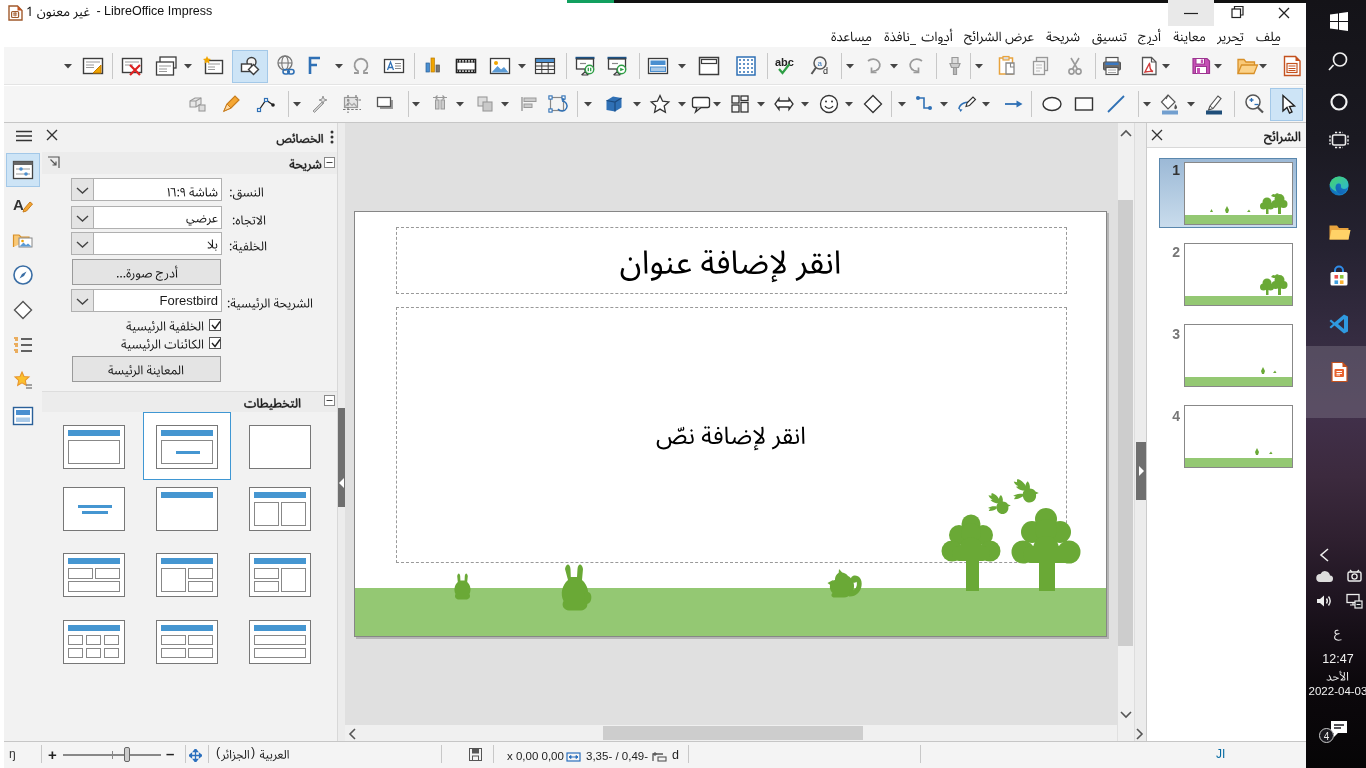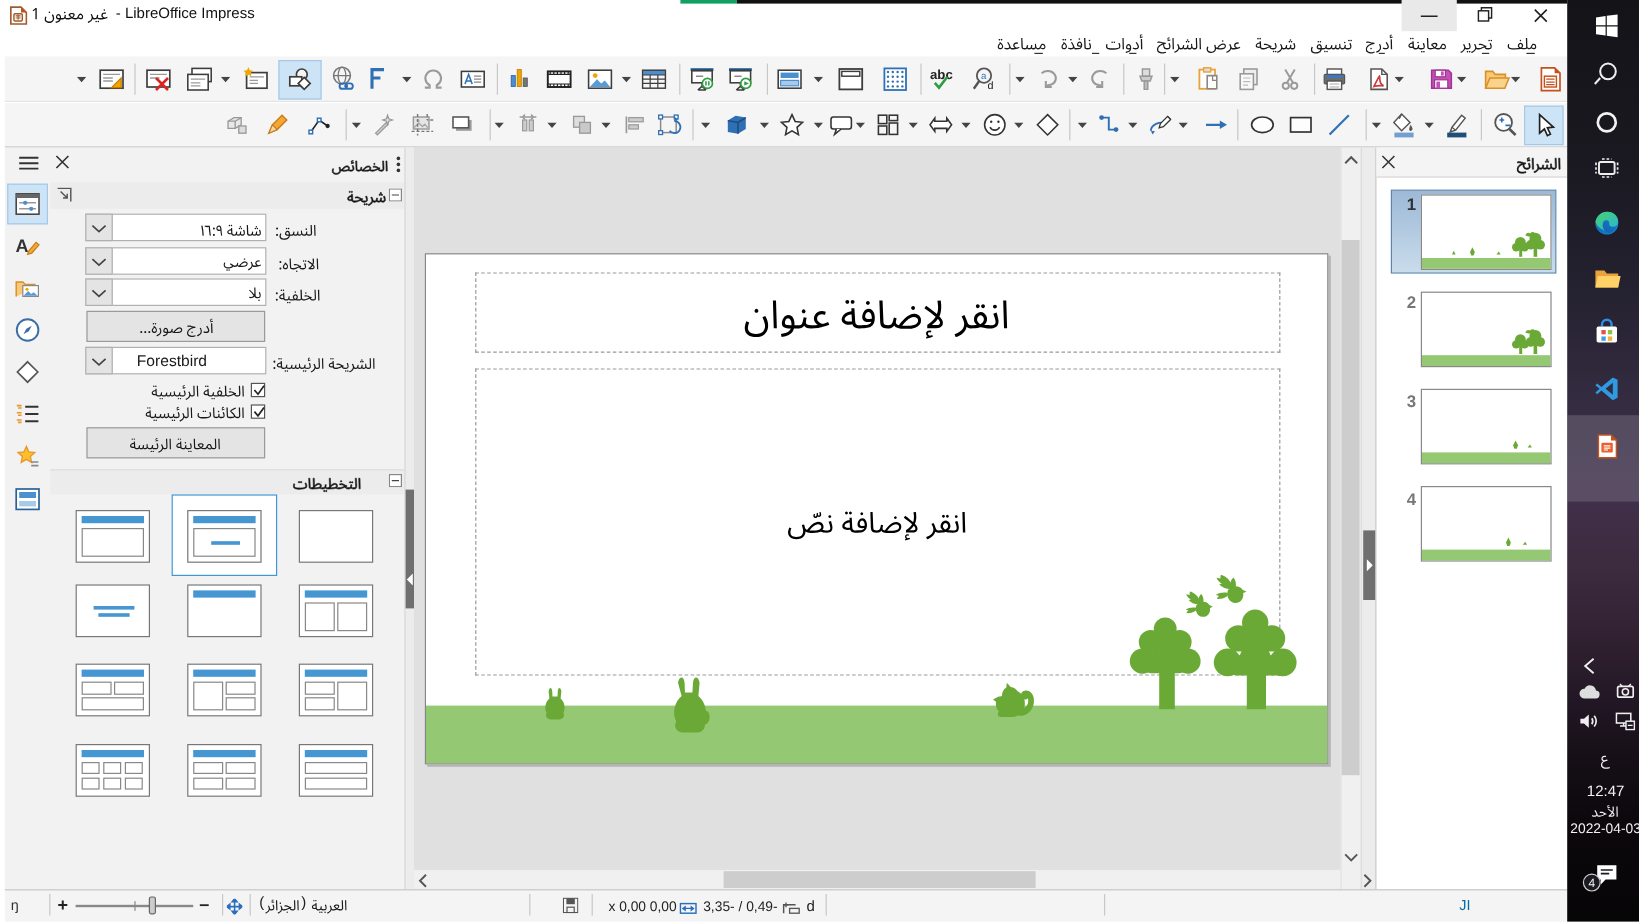--- a/index.html
+++ b/index.html
@@ -567,21 +567,21 @@
       </svg></div>
 <div class="abs" style="left:68px;top:259px;width:149px;height:26px;background:#e4e4e4;border:1px solid #9a9a9a"></div>
 <div style="position:absolute;left:112px;top:264px;line-height:0;"><svg width="62" height="17" viewBox="0 -13.4 61.9 17.0">
         <path d="M0.9 -0.7Q0.9 -1.1 1.1 -1.3Q1.4 -1.5 1.7 -1.5Q2.0 -1.5 2.2 -1.3Q2.5 -1.1 2.5 -0.7Q2.5 -0.2 2.2 -0.0Q2.0 0.2 1.7 0.2Q1.4 0.2 1.1 -0.0Q0.9 -0.2 0.9 -0.7Z M4.2 -0.7Q4.2 -1.1 4.5 -1.3Q4.7 -1.5 5.0 -1.5Q5.3 -1.5 5.6 -1.3Q5.8 -1.1 5.8 -0.7Q5.8 -0.2 5.6 -0.0Q5.3 0.2 5.0 0.2Q4.7 0.2 4.5 -0.0Q4.2 -0.2 4.2 -0.7Z M7.6 -0.7Q7.6 -1.1 7.8 -1.3Q8.1 -1.5 8.4 -1.5Q8.7 -1.5 8.9 -1.3Q9.2 -1.1 9.2 -0.7Q9.2 -0.2 8.9 -0.0Q8.7 0.2 8.4 0.2Q8.1 0.2 7.8 -0.0Q7.6 -0.2 7.6 -0.7Z M12.6 0.0Q12.0 0.0 11.5 -0.2Q11.0 -0.4 10.7 -0.9Q10.4 -1.3 10.4 -2.0Q10.4 -2.5 10.8 -3.3Q11.2 -4.1 12.3 -5.0L12.5 -4.4L11.7 -5.1L12.3 -5.9Q13.0 -5.4 13.5 -4.8Q14.1 -4.2 14.4 -3.5Q14.7 -2.9 14.7 -2.1Q14.7 -1.9 14.6 -1.5Q14.5 -1.1 14.3 -0.8Q14.1 -0.4 13.6 -0.2Q13.2 0.0 12.6 0.0ZM12.6 -1.0Q13.0 -1.0 13.3 -1.2Q13.6 -1.3 13.7 -1.6Q13.9 -1.8 13.9 -2.2Q13.9 -2.5 13.7 -2.8Q13.6 -3.2 13.3 -3.6Q13.0 -4.0 12.4 -4.5L12.9 -4.5Q12.4 -4.1 12.1 -3.7Q11.8 -3.2 11.6 -2.8Q11.4 -2.4 11.4 -2.1Q11.4 -1.6 11.7 -1.3Q12.1 -1.0 12.6 -1.0ZM13.5 -7.0Q13.3 -7.0 13.1 -7.2Q12.9 -7.4 12.9 -7.6Q12.9 -7.9 13.1 -8.1Q13.3 -8.2 13.5 -8.2Q13.8 -8.2 14.0 -8.1Q14.1 -7.9 14.1 -7.6Q14.1 -7.4 14.0 -7.2Q13.8 -7.0 13.5 -7.0ZM11.8 -7.0Q11.6 -7.0 11.4 -7.2Q11.2 -7.4 11.2 -7.6Q11.2 -7.9 11.4 -8.1Q11.6 -8.2 11.8 -8.2Q12.1 -8.2 12.2 -8.1Q12.4 -7.9 12.4 -7.6Q12.4 -7.4 12.2 -7.2Q12.1 -7.0 11.8 -7.0Z M14.7 2.9 14.3 1.9Q15.6 1.5 16.2 1.0Q16.9 0.4 17.2 -0.2Q17.4 -0.8 17.4 -1.3Q17.4 -1.7 17.4 -2.0Q17.3 -2.3 17.1 -2.8Q16.9 -3.2 16.6 -3.8L17.5 -4.2Q18.0 -3.4 18.2 -2.7Q18.4 -2.0 18.4 -1.4Q18.4 -0.6 18.1 0.0Q17.9 0.6 17.4 1.1Q17.0 1.6 16.5 2.0Q16.0 2.3 15.5 2.6Q15.1 2.8 14.7 2.9Z M19.9 2.9 19.7 1.9Q20.5 1.8 21.1 1.6Q21.7 1.4 22.2 1.1Q22.6 0.7 22.9 0.2Q23.1 -0.4 23.1 -1.2Q23.1 -2.1 22.8 -2.6Q22.5 -3.2 22.0 -3.2Q21.7 -3.2 21.5 -3.0Q21.3 -2.8 21.1 -2.5Q21.0 -2.1 21.0 -1.7Q21.0 -1.5 21.1 -1.3Q21.2 -1.2 21.4 -1.1Q21.6 -1.0 21.9 -1.0Q22.2 -1.0 22.6 -1.0H25.2Q25.5 -1.0 25.6 -0.8Q25.7 -0.7 25.7 -0.5Q25.7 -0.3 25.6 -0.1Q25.4 0.1 25.1 0.1H22.1Q21.6 0.1 21.1 -0.1Q20.6 -0.3 20.3 -0.6Q20.0 -1.0 20.0 -1.5Q20.0 -2.0 20.2 -2.5Q20.3 -3.0 20.6 -3.4Q20.9 -3.8 21.3 -4.0Q21.7 -4.2 22.1 -4.2Q22.7 -4.2 23.1 -3.9Q23.6 -3.5 23.8 -2.9Q24.1 -2.2 24.1 -1.1Q24.1 0.0 23.6 0.9Q23.2 1.7 22.2 2.2Q21.3 2.7 19.9 2.9Z M31.2 0.2Q30.1 0.2 29.3 0.1Q28.6 0.1 28.1 -0.1Q27.6 -0.3 27.4 -0.5Q27.2 -0.8 27.1 -1.1L27.4 -1.2Q27.1 -0.6 26.7 -0.3Q26.3 -0.1 25.9 -0.0Q25.5 0.1 25.1 0.1L25.2 -1.0Q25.7 -1.0 25.9 -1.1Q26.2 -1.2 26.4 -1.5Q26.6 -1.8 26.7 -2.3Q26.9 -2.7 27.0 -3.4L27.9 -3.2Q27.9 -2.9 27.8 -2.7Q27.7 -2.4 27.7 -2.2Q27.7 -2.0 27.7 -1.9Q27.7 -1.6 27.8 -1.4Q28.0 -1.2 28.3 -1.0Q28.7 -0.9 29.5 -0.9Q30.2 -0.8 31.4 -0.8Q32.2 -0.8 32.9 -0.9Q33.5 -1.0 33.9 -1.2Q34.4 -1.4 34.6 -1.7Q34.9 -2.0 34.9 -2.4Q34.9 -2.7 34.7 -2.9Q34.6 -3.2 34.3 -3.4Q34.0 -3.6 33.5 -3.6Q32.9 -3.6 32.3 -3.3Q31.8 -3.0 31.2 -2.5Q30.7 -2.0 30.3 -1.5Q29.9 -1.1 29.6 -0.7L28.5 -0.7Q28.9 -1.4 29.5 -2.1Q30.0 -2.7 30.7 -3.3Q31.4 -3.9 32.1 -4.3Q32.9 -4.6 33.6 -4.6Q34.3 -4.6 34.8 -4.3Q35.3 -4.0 35.6 -3.6Q35.8 -3.1 35.8 -2.5Q35.8 -1.8 35.4 -1.1Q35.0 -0.5 33.9 -0.2Q32.9 0.2 31.2 0.2Z M44.0 0.1Q43.8 0.1 43.6 -0.1Q43.4 -0.3 43.4 -0.6Q43.4 -0.8 43.6 -1.0Q43.8 -1.2 44.0 -1.2Q44.3 -1.2 44.4 -1.0Q44.6 -0.8 44.6 -0.6Q44.6 -0.3 44.4 -0.1Q44.3 0.1 44.0 0.1ZM44.1 3.4Q43.2 3.4 42.4 3.2Q41.6 3.0 41.0 2.6Q40.4 2.2 40.1 1.6Q39.8 1.0 39.8 0.3Q39.8 -0.4 40.0 -1.0Q40.2 -1.6 40.6 -2.2Q41.0 -2.8 41.5 -3.3Q42.1 -3.7 42.9 -4.1Q43.6 -4.5 44.6 -4.7L44.4 -4.5Q44.1 -4.6 43.8 -4.7Q43.4 -4.8 43.1 -4.9Q42.7 -5.0 42.3 -5.1Q41.9 -5.2 41.4 -5.2Q41.0 -5.2 40.7 -5.1Q40.5 -5.0 40.2 -5.0L40.0 -5.9Q40.4 -6.0 40.8 -6.1Q41.2 -6.2 41.6 -6.2Q42.2 -6.2 42.6 -6.1Q43.1 -6.0 43.5 -5.8Q43.9 -5.7 44.3 -5.5Q44.8 -5.4 45.3 -5.3Q45.9 -5.2 46.7 -5.2H46.8L46.8 -4.1Q46.2 -4.1 45.5 -4.0Q44.8 -3.8 44.2 -3.6Q43.5 -3.3 42.9 -3.0Q42.3 -2.6 41.8 -2.1Q41.3 -1.7 41.1 -1.1Q40.8 -0.5 40.8 0.1Q40.8 0.7 41.1 1.1Q41.3 1.5 41.8 1.8Q42.3 2.1 42.9 2.2Q43.6 2.4 44.3 2.4Q44.9 2.4 45.5 2.2Q46.2 2.1 46.8 1.9L47.1 2.7Q46.4 3.1 45.6 3.2Q44.9 3.4 44.1 3.4Z M48.4 2.9 48.1 1.9Q49.3 1.5 50.0 1.0Q50.7 0.4 50.9 -0.2Q51.2 -0.8 51.2 -1.3Q51.2 -1.7 51.1 -2.0Q51.0 -2.3 50.9 -2.8Q50.7 -3.2 50.3 -3.8L51.2 -4.2Q51.7 -3.4 51.9 -2.7Q52.1 -2.0 52.1 -1.4Q52.1 -0.6 51.9 0.0Q51.6 0.6 51.2 1.1Q50.8 1.6 50.3 2.0Q49.8 2.3 49.3 2.6Q48.8 2.8 48.4 2.9Z M53.4 -0.6 53.9 -1.4Q54.2 -1.3 54.6 -1.1Q55.1 -1.0 55.7 -1.0Q56.3 -1.0 56.6 -1.1Q57.0 -1.2 57.2 -1.5Q57.4 -1.7 57.4 -2.0Q57.4 -2.3 57.2 -2.6Q57.1 -3.0 56.8 -3.6Q56.4 -4.3 55.7 -5.3L56.6 -5.9Q57.2 -5.0 57.6 -4.2Q58.0 -3.5 58.2 -2.9Q58.4 -2.4 58.4 -2.0Q58.4 -1.5 58.1 -1.0Q57.9 -0.5 57.3 -0.2Q56.7 0.1 55.7 0.1Q55.2 0.1 54.8 0.0Q54.4 -0.1 54.0 -0.2Q53.7 -0.4 53.4 -0.6Z M60.0 0.0 59.8 -8.1H60.8L61.1 0.0ZM59.2 -8.8 59.1 -9.5Q59.4 -9.6 59.6 -9.6Q59.8 -9.7 60.0 -9.7L60.0 -9.5Q59.7 -9.6 59.4 -9.9Q59.1 -10.2 59.1 -10.6Q59.1 -11.0 59.2 -11.2Q59.4 -11.5 59.7 -11.6Q60.0 -11.8 60.4 -11.8Q60.5 -11.8 60.6 -11.7Q60.8 -11.7 60.9 -11.7L60.8 -11.0Q60.7 -11.1 60.6 -11.1Q60.5 -11.1 60.4 -11.1Q60.1 -11.1 59.9 -11.0Q59.7 -10.9 59.7 -10.7Q59.7 -10.4 59.9 -10.2Q60.1 -10.0 60.3 -9.9Q60.5 -9.8 60.7 -9.8L60.1 -9.8Q60.5 -9.8 60.8 -9.9Q61.1 -10.0 61.3 -10.1L61.5 -9.5Q61.2 -9.4 60.8 -9.2Q60.4 -9.1 60.0 -9.0Q59.6 -8.9 59.2 -8.8Z" fill="#1a1a1a"></path>
       </svg></div>
 <div class="abs" style="left:67px;top:289px;width:151px;height:23px;background:#fff;border:1px solid #b0b0b0"></div>
 <div class="abs" style="left:67px;top:289px;width:23px;height:23px;background:#e4e4e4;border:1px solid #b0b0b0"></div>
 <svg class="abs" style="left:72px;top:298px" width="13" height="8">
       <path d="M1 1 l5.5 5 5.5-5" fill="none" stroke="#444" stroke-width="1.4"></path>
     </svg>
-<div class="abs" style="left:110px;top:293px;width:104px;text-align:left;font-size:13px;color:#1a1a1a">Forestbird</div>
+<div class="abs" style="left:110px;top:293px;width:104px;text-align:right;font-size:13px;color:#1a1a1a">Forestbird</div>
 <div style="position:absolute;left:223px;top:294px;line-height:0;"><svg width="86" height="17" viewBox="0 -13.4 86.4 17.0">
         <path d="M0.9 -0.7Q0.9 -1.1 1.1 -1.3Q1.4 -1.5 1.7 -1.5Q2.0 -1.5 2.2 -1.3Q2.5 -1.1 2.5 -0.7Q2.5 -0.2 2.2 -0.0Q2.0 0.2 1.7 0.2Q1.4 0.2 1.1 -0.0Q0.9 -0.2 0.9 -0.7ZM0.9 -6.0Q0.9 -6.5 1.1 -6.7Q1.4 -6.9 1.7 -6.9Q2.0 -6.9 2.2 -6.7Q2.5 -6.5 2.5 -6.0Q2.5 -5.6 2.2 -5.4Q2.0 -5.2 1.7 -5.2Q1.4 -5.2 1.1 -5.4Q0.9 -5.6 0.9 -6.0Z M9.4 0.1Q8.8 0.1 8.2 -0.1Q7.7 -0.3 7.4 -0.8Q7.1 -1.3 7.1 -2.1L6.9 -6.5H7.9L8.1 -2.3Q8.1 -1.7 8.3 -1.4Q8.5 -1.2 8.8 -1.1Q9.1 -1.0 9.6 -1.0Q9.8 -1.0 9.9 -0.8Q10.1 -0.7 10.1 -0.5Q10.1 -0.3 9.9 -0.1Q9.7 0.1 9.4 0.1ZM7.5 -1.3Q6.8 -1.1 6.2 -1.1Q5.5 -1.1 4.9 -1.3Q4.4 -1.5 4.0 -1.9Q3.7 -2.2 3.7 -2.8Q3.7 -3.3 4.0 -3.8Q4.3 -4.2 4.7 -4.6Q5.2 -5.0 5.8 -5.2Q6.4 -5.5 7.1 -5.5L7.3 -4.5Q6.7 -4.5 6.2 -4.3Q5.7 -4.2 5.4 -4.0Q5.1 -3.7 4.9 -3.5Q4.7 -3.2 4.7 -3.0Q4.7 -2.7 4.9 -2.5Q5.1 -2.3 5.4 -2.2Q5.7 -2.1 6.1 -2.1Q6.5 -2.1 6.8 -2.1Q7.2 -2.2 7.4 -2.3ZM7.3 -7.9Q7.0 -7.9 6.8 -8.1Q6.7 -8.2 6.7 -8.5Q6.7 -8.8 6.8 -8.9Q7.0 -9.1 7.3 -9.1Q7.5 -9.1 7.7 -8.9Q7.9 -8.8 7.9 -8.5Q7.9 -8.2 7.7 -8.1Q7.5 -7.9 7.3 -7.9ZM5.6 -7.9Q5.3 -7.9 5.1 -8.1Q4.9 -8.2 4.9 -8.5Q4.9 -8.8 5.1 -8.9Q5.3 -9.1 5.6 -9.1Q5.8 -9.1 6.0 -8.9Q6.2 -8.8 6.2 -8.5Q6.2 -8.2 6.0 -8.1Q5.8 -7.9 5.6 -7.9Z M9.4 0.1 9.6 -1.0Q10.2 -1.0 10.5 -1.1Q10.9 -1.2 11.1 -1.4Q11.2 -1.7 11.4 -2.2Q11.5 -2.7 11.6 -3.5L12.6 -3.4Q12.6 -3.1 12.5 -2.9Q12.4 -2.6 12.4 -2.3Q12.3 -2.0 12.3 -1.8Q12.3 -1.7 12.4 -1.5Q12.4 -1.3 12.6 -1.2Q12.7 -1.1 13.1 -1.0Q13.5 -1.0 14.2 -1.0Q14.5 -1.0 14.6 -0.8Q14.7 -0.7 14.7 -0.5Q14.7 -0.3 14.5 -0.1Q14.4 0.1 14.1 0.1Q13.3 0.1 12.9 -0.0Q12.4 -0.1 12.2 -0.3Q12.0 -0.4 11.9 -0.7Q11.8 -0.9 11.7 -1.2L12.1 -1.2Q11.9 -0.8 11.7 -0.6Q11.4 -0.3 11.1 -0.2Q10.8 -0.0 10.4 0.0Q10.0 0.1 9.4 0.1ZM12.6 2.4Q12.3 2.4 12.1 2.2Q12.0 2.1 12.0 1.8Q12.0 1.6 12.1 1.4Q12.3 1.2 12.6 1.2Q12.8 1.2 13.0 1.4Q13.2 1.6 13.2 1.8Q13.2 2.1 13.0 2.2Q12.8 2.4 12.6 2.4ZM10.9 2.4Q10.6 2.4 10.4 2.2Q10.2 2.1 10.2 1.8Q10.2 1.6 10.4 1.4Q10.6 1.2 10.9 1.2Q11.1 1.2 11.3 1.4Q11.5 1.6 11.5 1.8Q11.5 2.1 11.3 2.2Q11.1 2.4 10.9 2.4Z M14.1 0.1 14.2 -1.0Q14.6 -1.0 14.9 -1.0Q15.1 -1.1 15.3 -1.3Q15.5 -1.5 15.6 -2.0Q15.8 -2.5 16.0 -3.4L16.9 -3.2Q16.8 -2.9 16.7 -2.4Q16.6 -2.0 16.6 -1.6Q16.6 -1.4 16.7 -1.3Q16.8 -1.1 17.1 -1.0Q17.3 -1.0 17.7 -1.0Q18.1 -1.0 18.3 -1.0Q18.6 -1.1 18.7 -1.3Q18.9 -1.6 19.0 -2.1Q19.1 -2.6 19.3 -3.5L20.2 -3.4Q20.2 -3.1 20.1 -2.8Q20.1 -2.5 20.0 -2.2Q20.0 -1.8 20.0 -1.6Q20.0 -1.5 20.1 -1.3Q20.1 -1.1 20.4 -1.1Q20.6 -1.0 21.1 -1.0Q21.8 -1.0 22.0 -1.2Q22.3 -1.5 22.3 -2.0Q22.3 -2.3 22.3 -2.6Q22.3 -3.0 22.3 -3.3Q22.2 -3.7 22.2 -4.2L23.1 -4.3Q23.1 -3.3 23.2 -2.7Q23.3 -2.0 23.5 -1.6Q23.7 -1.3 24.0 -1.1Q24.3 -1.0 24.8 -1.0Q25.1 -1.0 25.2 -0.8Q25.3 -0.7 25.3 -0.5Q25.3 -0.3 25.2 -0.1Q25.0 0.1 24.7 0.1Q24.3 0.1 24.0 -0.1Q23.6 -0.2 23.4 -0.4Q23.1 -0.6 23.0 -0.9Q22.8 -1.1 22.8 -1.4L23.0 -1.4Q22.9 -0.8 22.6 -0.5Q22.3 -0.2 21.9 -0.1Q21.5 0.1 21.0 0.1Q20.5 0.1 20.1 -0.1Q19.8 -0.2 19.6 -0.5Q19.4 -0.8 19.3 -1.2H19.7Q19.5 -0.7 19.2 -0.4Q19.0 -0.1 18.6 -0.0Q18.2 0.1 17.6 0.1Q17.2 0.1 16.9 -0.0Q16.5 -0.1 16.3 -0.4Q16.0 -0.7 16.0 -1.3L16.3 -1.4Q16.1 -0.8 15.8 -0.4Q15.5 -0.1 15.1 -0.0Q14.7 0.1 14.1 0.1Z M24.7 0.1 24.8 -1.0Q25.5 -1.0 25.8 -1.1Q26.2 -1.2 26.3 -1.4Q26.5 -1.7 26.6 -2.2Q26.8 -2.7 26.9 -3.5L27.9 -3.4Q27.8 -3.1 27.8 -2.9Q27.7 -2.6 27.7 -2.3Q27.6 -2.0 27.6 -1.8Q27.6 -1.7 27.7 -1.5Q27.7 -1.3 27.8 -1.2Q28.0 -1.1 28.4 -1.0Q28.8 -1.0 29.5 -1.0Q29.8 -1.0 29.9 -0.8Q30.0 -0.7 30.0 -0.5Q30.0 -0.3 29.8 -0.1Q29.7 0.1 29.4 0.1Q28.6 0.1 28.2 -0.0Q27.7 -0.1 27.5 -0.3Q27.3 -0.4 27.2 -0.7Q27.1 -0.9 27.0 -1.2L27.4 -1.2Q27.2 -0.8 27.0 -0.6Q26.7 -0.3 26.4 -0.2Q26.1 -0.0 25.7 0.0Q25.3 0.1 24.7 0.1ZM27.9 2.4Q27.6 2.4 27.4 2.2Q27.2 2.1 27.2 1.8Q27.2 1.6 27.4 1.4Q27.6 1.2 27.9 1.2Q28.1 1.2 28.3 1.4Q28.5 1.6 28.5 1.8Q28.5 2.1 28.3 2.2Q28.1 2.4 27.9 2.4ZM26.2 2.4Q25.9 2.4 25.7 2.2Q25.5 2.1 25.5 1.8Q25.5 1.6 25.7 1.4Q25.9 1.2 26.2 1.2Q26.4 1.2 26.6 1.4Q26.8 1.6 26.8 1.8Q26.8 2.1 26.6 2.2Q26.4 2.4 26.2 2.4Z M29.4 0.1 29.5 -1.0Q30.1 -1.0 30.5 -1.0Q30.8 -1.1 31.0 -1.3Q31.2 -1.6 31.2 -2.0Q31.2 -2.4 31.1 -2.8Q31.0 -3.2 30.8 -3.7Q30.6 -4.2 30.4 -4.7L31.5 -5.0Q31.6 -4.6 31.8 -4.1Q31.9 -3.6 32.0 -3.1Q32.1 -2.6 32.1 -2.2Q32.1 -1.7 32.0 -1.4Q31.9 -1.0 31.7 -0.7Q31.5 -0.4 31.1 -0.3Q30.8 -0.1 30.4 -0.0Q29.9 0.1 29.4 0.1ZM29.8 -6.4 29.7 -7.1Q30.0 -7.2 30.2 -7.2Q30.4 -7.3 30.7 -7.3L30.6 -7.1Q30.3 -7.2 30.0 -7.5Q29.7 -7.8 29.7 -8.2Q29.7 -8.6 29.9 -8.9Q30.1 -9.1 30.3 -9.2Q30.6 -9.4 31.0 -9.4Q31.1 -9.4 31.3 -9.3Q31.4 -9.3 31.6 -9.3L31.5 -8.7Q31.3 -8.7 31.2 -8.7Q31.1 -8.7 31.0 -8.7Q30.7 -8.7 30.5 -8.6Q30.4 -8.5 30.4 -8.3Q30.4 -8.0 30.5 -7.8Q30.7 -7.6 30.9 -7.5Q31.1 -7.4 31.3 -7.4L30.8 -7.4Q31.1 -7.5 31.4 -7.6Q31.7 -7.7 31.9 -7.7L32.1 -7.1Q31.8 -7.0 31.4 -6.9Q31.0 -6.7 30.6 -6.6Q30.2 -6.5 29.8 -6.4Z M32.4 2.9 32.1 2.0Q33.0 1.7 33.6 1.3Q34.2 0.9 34.5 0.4Q34.9 0.0 35.0 -0.5Q35.2 -0.9 35.2 -1.3Q35.2 -2.0 34.9 -2.6Q34.7 -3.2 34.3 -3.8L35.2 -4.2Q35.5 -3.8 35.7 -3.4Q35.8 -3.0 36.0 -2.6Q36.1 -2.2 36.2 -1.9Q36.4 -1.4 36.7 -1.2Q37.0 -1.0 37.4 -1.0Q37.7 -1.0 37.8 -0.8Q37.9 -0.7 37.9 -0.5Q37.9 -0.3 37.8 -0.1Q37.6 0.1 37.3 0.1Q36.8 0.1 36.4 -0.1Q36.1 -0.3 35.9 -0.6Q35.7 -1.0 35.7 -1.3L36.1 -1.1Q36.1 -0.3 35.7 0.4Q35.3 1.1 34.8 1.6Q34.2 2.1 33.6 2.4Q32.9 2.8 32.4 2.9Z M37.3 0.1 37.4 -1.0Q38.1 -1.0 38.4 -1.1Q38.7 -1.2 38.8 -1.6Q38.8 -1.9 38.8 -2.6L38.5 -8.9H39.5L39.8 -2.7Q39.8 -2.0 39.8 -1.5Q39.7 -1.0 39.4 -0.6Q39.2 -0.3 38.7 -0.1Q38.2 0.1 37.3 0.1Z M41.7 0.0 41.5 -8.9H42.5L42.7 0.0Z M52.9 0.1Q52.2 0.1 51.7 -0.1Q51.1 -0.3 50.8 -0.8Q50.5 -1.3 50.5 -2.1L50.3 -6.5H51.3L51.5 -2.3Q51.6 -1.7 51.7 -1.4Q51.9 -1.2 52.2 -1.1Q52.5 -1.0 53.0 -1.0Q53.2 -1.0 53.4 -0.8Q53.5 -0.7 53.5 -0.5Q53.5 -0.3 53.3 -0.1Q53.1 0.1 52.9 0.1ZM51.0 -1.3Q50.3 -1.1 49.6 -1.1Q48.9 -1.1 48.4 -1.3Q47.8 -1.5 47.5 -1.9Q47.2 -2.2 47.2 -2.8Q47.2 -3.3 47.4 -3.8Q47.7 -4.2 48.2 -4.6Q48.6 -5.0 49.3 -5.2Q49.9 -5.5 50.6 -5.5L50.8 -4.5Q50.1 -4.5 49.6 -4.3Q49.2 -4.2 48.8 -4.0Q48.5 -3.7 48.3 -3.5Q48.1 -3.2 48.1 -3.0Q48.1 -2.7 48.4 -2.5Q48.6 -2.3 48.9 -2.2Q49.2 -2.1 49.6 -2.1Q49.9 -2.1 50.3 -2.1Q50.6 -2.2 50.9 -2.3ZM50.7 -7.9Q50.5 -7.9 50.3 -8.1Q50.1 -8.2 50.1 -8.5Q50.1 -8.8 50.3 -8.9Q50.5 -9.1 50.7 -9.1Q51.0 -9.1 51.1 -8.9Q51.3 -8.8 51.3 -8.5Q51.3 -8.2 51.1 -8.1Q51.0 -7.9 50.7 -7.9ZM49.0 -7.9Q48.7 -7.9 48.6 -8.1Q48.4 -8.2 48.4 -8.5Q48.4 -8.8 48.6 -8.9Q48.7 -9.1 49.0 -9.1Q49.3 -9.1 49.4 -8.9Q49.6 -8.8 49.6 -8.5Q49.6 -8.2 49.4 -8.1Q49.3 -7.9 49.0 -7.9Z M60.8 0.1Q60.3 0.1 59.9 -0.0Q59.4 -0.1 59.1 -0.3Q58.7 -0.5 58.5 -0.8Q58.3 -1.2 58.1 -1.8L58.9 -2.2Q59.0 -1.7 59.3 -1.4Q59.5 -1.2 59.9 -1.1Q60.3 -1.0 61.0 -1.0Q61.2 -1.0 61.3 -0.8Q61.5 -0.7 61.5 -0.5Q61.5 -0.3 61.3 -0.1Q61.1 0.1 60.8 0.1ZM52.9 0.1 53.0 -1.0Q53.6 -1.0 54.3 -1.1Q54.9 -1.2 55.5 -1.4Q56.1 -1.5 56.6 -1.8Q57.2 -2.1 57.7 -2.4Q57.4 -2.7 56.9 -2.9Q56.5 -3.1 56.0 -3.3Q55.5 -3.4 54.9 -3.4Q54.7 -3.4 54.6 -3.4Q54.4 -3.4 54.2 -3.3Q54.0 -3.3 53.8 -3.2L53.6 -4.2Q54.0 -4.3 54.3 -4.3Q54.6 -4.4 54.9 -4.4Q55.6 -4.4 56.1 -4.2Q56.6 -4.1 57.1 -3.9Q57.5 -3.6 57.9 -3.4Q58.3 -3.2 58.6 -3.0Q59.0 -2.9 59.4 -2.9H59.6L59.7 -2.0Q59.2 -2.0 58.7 -1.8Q58.3 -1.7 57.9 -1.4Q57.4 -1.2 57.0 -1.0Q56.5 -0.7 55.9 -0.5Q55.3 -0.2 54.6 -0.1Q53.8 0.1 52.9 0.1Z M60.8 0.1 61.0 -1.0Q61.7 -1.0 62.1 -1.0Q62.5 -1.1 62.7 -1.3Q62.9 -1.5 62.9 -2.0Q62.9 -2.4 62.8 -2.8Q62.7 -3.2 62.5 -3.7Q62.3 -4.2 62.2 -4.7L63.2 -5.0Q63.3 -4.6 63.5 -4.1Q63.6 -3.6 63.7 -3.1Q63.8 -2.6 63.8 -2.2Q63.8 -1.6 63.6 -1.2Q63.5 -0.7 63.1 -0.5Q62.8 -0.2 62.2 -0.1Q61.6 0.1 60.8 0.1ZM63.1 2.4Q62.9 2.4 62.7 2.2Q62.5 2.1 62.5 1.8Q62.5 1.6 62.7 1.4Q62.9 1.2 63.1 1.2Q63.4 1.2 63.6 1.4Q63.8 1.6 63.8 1.8Q63.8 2.1 63.6 2.2Q63.4 2.4 63.1 2.4ZM61.4 2.4Q61.2 2.4 61.0 2.2Q60.8 2.1 60.8 1.8Q60.8 1.6 61.0 1.4Q61.2 1.2 61.4 1.2Q61.7 1.2 61.9 1.4Q62.0 1.6 62.0 1.8Q62.0 2.1 61.9 2.2Q61.7 2.4 61.4 2.4Z M64.6 2.9 64.2 2.0Q65.2 1.7 65.8 1.3Q66.4 0.9 66.7 0.4Q67.1 0.0 67.2 -0.5Q67.4 -0.9 67.4 -1.3Q67.4 -2.0 67.1 -2.6Q66.8 -3.2 66.5 -3.8L67.4 -4.2Q67.7 -3.8 67.9 -3.4Q68.0 -3.0 68.2 -2.6Q68.3 -2.2 68.4 -1.9Q68.6 -1.4 68.9 -1.2Q69.2 -1.0 69.6 -1.0Q69.9 -1.0 70.0 -0.8Q70.1 -0.7 70.1 -0.5Q70.1 -0.3 70.0 -0.1Q69.8 0.1 69.5 0.1Q69.0 0.1 68.6 -0.1Q68.3 -0.3 68.1 -0.6Q67.9 -1.0 67.9 -1.3L68.3 -1.1Q68.3 -0.3 67.9 0.4Q67.5 1.1 67.0 1.6Q66.4 2.1 65.8 2.4Q65.1 2.8 64.6 2.9Z M69.5 0.1 69.6 -1.0Q70.0 -1.0 70.3 -1.0Q70.5 -1.1 70.7 -1.3Q70.9 -1.5 71.0 -2.0Q71.2 -2.5 71.4 -3.4L72.3 -3.2Q72.2 -2.9 72.1 -2.4Q72.0 -2.0 72.0 -1.6Q72.0 -1.4 72.1 -1.3Q72.2 -1.1 72.5 -1.0Q72.7 -1.0 73.1 -1.0Q73.5 -1.0 73.8 -1.0Q74.0 -1.1 74.1 -1.3Q74.3 -1.6 74.4 -2.1Q74.5 -2.6 74.7 -3.5L75.6 -3.4Q75.6 -3.1 75.6 -2.8Q75.5 -2.5 75.5 -2.2Q75.4 -1.8 75.4 -1.6Q75.4 -1.5 75.5 -1.3Q75.6 -1.1 75.8 -1.1Q76.1 -1.0 76.5 -1.0Q77.2 -1.0 77.5 -1.2Q77.7 -1.5 77.7 -2.0Q77.7 -2.3 77.7 -2.6Q77.7 -3.0 77.7 -3.3Q77.7 -3.7 77.6 -4.2L78.5 -4.3Q78.6 -3.3 78.7 -2.7Q78.8 -2.0 78.9 -1.6Q79.1 -1.3 79.4 -1.1Q79.8 -1.0 80.3 -1.0Q80.5 -1.0 80.6 -0.8Q80.8 -0.7 80.8 -0.5Q80.8 -0.3 80.6 -0.1Q80.4 0.1 80.1 0.1Q79.7 0.1 79.4 -0.1Q79.0 -0.2 78.8 -0.4Q78.6 -0.6 78.4 -0.9Q78.2 -1.1 78.2 -1.4L78.4 -1.4Q78.3 -0.8 78.0 -0.5Q77.7 -0.2 77.3 -0.1Q76.9 0.1 76.4 0.1Q75.9 0.1 75.5 -0.1Q75.2 -0.2 75.0 -0.5Q74.8 -0.8 74.7 -1.2H75.2Q74.9 -0.7 74.7 -0.4Q74.4 -0.1 74.0 -0.0Q73.6 0.1 73.0 0.1Q72.7 0.1 72.3 -0.0Q72.0 -0.1 71.7 -0.4Q71.4 -0.7 71.4 -1.3L71.8 -1.4Q71.5 -0.8 71.2 -0.4Q70.9 -0.1 70.5 -0.0Q70.1 0.1 69.5 0.1ZM74.9 -6.8Q74.6 -6.8 74.5 -7.0Q74.3 -7.2 74.3 -7.4Q74.3 -7.7 74.5 -7.9Q74.6 -8.1 74.9 -8.1Q75.2 -8.1 75.3 -7.9Q75.5 -7.7 75.5 -7.4Q75.5 -7.2 75.3 -7.0Q75.2 -6.8 74.9 -6.8ZM74.1 -5.4Q73.8 -5.4 73.6 -5.6Q73.4 -5.8 73.4 -6.0Q73.4 -6.3 73.6 -6.5Q73.8 -6.7 74.1 -6.7Q74.3 -6.7 74.5 -6.5Q74.7 -6.3 74.7 -6.0Q74.7 -5.8 74.5 -5.6Q74.3 -5.4 74.1 -5.4ZM75.8 -5.4Q75.5 -5.4 75.3 -5.6Q75.1 -5.8 75.1 -6.0Q75.1 -6.3 75.3 -6.5Q75.5 -6.7 75.8 -6.7Q76.0 -6.7 76.2 -6.5Q76.4 -6.3 76.4 -6.0Q76.4 -5.8 76.2 -5.6Q76.0 -5.4 75.8 -5.4Z M80.1 0.1 80.2 -1.0Q81.0 -1.0 81.2 -1.1Q81.5 -1.2 81.6 -1.6Q81.6 -1.9 81.6 -2.6L81.4 -8.9H82.4L82.6 -2.7Q82.7 -2.0 82.6 -1.5Q82.5 -1.0 82.3 -0.6Q82.0 -0.3 81.5 -0.1Q81.0 0.1 80.1 0.1Z M84.5 0.0 84.3 -8.9H85.3L85.5 0.0Z" fill="#1a1a1a"></path>
       </svg></div>
 <div class="abs" style="left:205px;top:319px;width:12px;height:12px;background:#fff;border:1px solid #555"></div>
 <svg class="abs" style="left:206px;top:319px" width="12" height="12">
       <path d="M2 6 l3 3.5 5-7" fill="none" stroke="#222" stroke-width="1.4"></path>
     </svg>
 <div style="position:absolute;left:122px;top:317px;line-height:0;"><svg width="78" height="17" viewBox="0 -13.4 78.3 17.0">
         <path d="M6.1 0.1Q5.4 0.1 4.9 -0.1Q4.4 -0.3 4.1 -0.8Q3.8 -1.3 3.7 -2.1L3.5 -6.5H4.5L4.7 -2.3Q4.8 -1.7 4.9 -1.4Q5.1 -1.2 5.4 -1.1Q5.8 -1.0 6.2 -1.0Q6.5 -1.0 6.6 -0.8Q6.7 -0.7 6.7 -0.5Q6.7 -0.3 6.5 -0.1Q6.4 0.1 6.1 0.1ZM4.2 -1.3Q3.5 -1.1 2.8 -1.1Q2.1 -1.1 1.6 -1.3Q1.0 -1.5 0.7 -1.9Q0.4 -2.2 0.4 -2.8Q0.4 -3.3 0.6 -3.8Q0.9 -4.2 1.4 -4.6Q1.9 -5.0 2.5 -5.2Q3.1 -5.5 3.8 -5.5L4.0 -4.5Q3.3 -4.5 2.9 -4.3Q2.4 -4.2 2.0 -4.0Q1.7 -3.7 1.5 -3.5Q1.4 -3.2 1.4 -3.0Q1.4 -2.7 1.6 -2.5Q1.8 -2.3 2.1 -2.2Q2.4 -2.1 2.8 -2.1Q3.1 -2.1 3.5 -2.1Q3.8 -2.2 4.1 -2.3ZM3.9 -7.9Q3.7 -7.9 3.5 -8.1Q3.3 -8.2 3.3 -8.5Q3.3 -8.8 3.5 -8.9Q3.7 -9.1 3.9 -9.1Q4.2 -9.1 4.4 -8.9Q4.5 -8.8 4.5 -8.5Q4.5 -8.2 4.4 -8.1Q4.2 -7.9 3.9 -7.9ZM2.2 -7.9Q2.0 -7.9 1.8 -8.1Q1.6 -8.2 1.6 -8.5Q1.6 -8.8 1.8 -8.9Q2.0 -9.1 2.2 -9.1Q2.5 -9.1 2.6 -8.9Q2.8 -8.8 2.8 -8.5Q2.8 -8.2 2.6 -8.1Q2.5 -7.9 2.2 -7.9Z M6.1 0.1 6.2 -1.0Q6.8 -1.0 7.2 -1.1Q7.5 -1.2 7.7 -1.4Q7.9 -1.7 8.0 -2.2Q8.1 -2.7 8.3 -3.5L9.2 -3.4Q9.2 -3.1 9.1 -2.9Q9.1 -2.6 9.0 -2.3Q9.0 -2.0 9.0 -1.8Q9.0 -1.7 9.0 -1.5Q9.0 -1.3 9.2 -1.2Q9.4 -1.1 9.8 -1.0Q10.1 -1.0 10.9 -1.0Q11.1 -1.0 11.2 -0.8Q11.4 -0.7 11.4 -0.5Q11.4 -0.3 11.2 -0.1Q11.0 0.1 10.7 0.1Q10.0 0.1 9.5 -0.0Q9.1 -0.1 8.8 -0.3Q8.6 -0.4 8.5 -0.7Q8.4 -0.9 8.4 -1.2L8.8 -1.2Q8.6 -0.8 8.3 -0.6Q8.1 -0.3 7.8 -0.2Q7.5 -0.0 7.1 0.0Q6.7 0.1 6.1 0.1ZM9.2 2.4Q9.0 2.4 8.8 2.2Q8.6 2.1 8.6 1.8Q8.6 1.6 8.8 1.4Q9.0 1.2 9.2 1.2Q9.5 1.2 9.7 1.4Q9.8 1.6 9.8 1.8Q9.8 2.1 9.7 2.2Q9.5 2.4 9.2 2.4ZM7.5 2.4Q7.2 2.4 7.1 2.2Q6.9 2.1 6.9 1.8Q6.9 1.6 7.1 1.4Q7.2 1.2 7.5 1.2Q7.8 1.2 7.9 1.4Q8.1 1.6 8.1 1.8Q8.1 2.1 7.9 2.2Q7.8 2.4 7.5 2.4Z M10.7 0.1 10.9 -1.0Q11.3 -1.0 11.5 -1.0Q11.8 -1.1 11.9 -1.3Q12.1 -1.5 12.2 -2.0Q12.4 -2.5 12.6 -3.4L13.5 -3.2Q13.5 -2.9 13.4 -2.4Q13.3 -2.0 13.3 -1.6Q13.3 -1.4 13.4 -1.3Q13.5 -1.1 13.7 -1.0Q14.0 -1.0 14.4 -1.0Q14.7 -1.0 15.0 -1.0Q15.2 -1.1 15.4 -1.3Q15.5 -1.6 15.7 -2.1Q15.8 -2.6 15.9 -3.5L16.9 -3.4Q16.8 -3.1 16.8 -2.8Q16.7 -2.5 16.7 -2.2Q16.6 -1.8 16.6 -1.6Q16.6 -1.5 16.7 -1.3Q16.8 -1.1 17.0 -1.1Q17.3 -1.0 17.8 -1.0Q18.4 -1.0 18.7 -1.2Q19.0 -1.5 19.0 -2.0Q19.0 -2.3 18.9 -2.6Q18.9 -3.0 18.9 -3.3Q18.9 -3.7 18.8 -4.2L19.7 -4.3Q19.8 -3.3 19.9 -2.7Q20.0 -2.0 20.2 -1.6Q20.4 -1.3 20.7 -1.1Q21.0 -1.0 21.5 -1.0Q21.8 -1.0 21.9 -0.8Q22.0 -0.7 22.0 -0.5Q22.0 -0.3 21.8 -0.1Q21.6 0.1 21.4 0.1Q20.9 0.1 20.6 -0.1Q20.3 -0.2 20.0 -0.4Q19.8 -0.6 19.6 -0.9Q19.5 -1.1 19.4 -1.4L19.6 -1.4Q19.5 -0.8 19.2 -0.5Q18.9 -0.2 18.5 -0.1Q18.1 0.1 17.7 0.1Q17.1 0.1 16.8 -0.1Q16.4 -0.2 16.2 -0.5Q16.0 -0.8 16.0 -1.2H16.4Q16.2 -0.7 15.9 -0.4Q15.6 -0.1 15.2 -0.0Q14.9 0.1 14.2 0.1Q13.9 0.1 13.5 -0.0Q13.2 -0.1 12.9 -0.4Q12.7 -0.7 12.6 -1.3L13.0 -1.4Q12.8 -0.8 12.5 -0.4Q12.2 -0.1 11.7 -0.0Q11.3 0.1 10.7 0.1Z M21.4 0.1 21.5 -1.0Q22.1 -1.0 22.5 -1.1Q22.8 -1.2 23.0 -1.4Q23.2 -1.7 23.3 -2.2Q23.4 -2.7 23.6 -3.5L24.5 -3.4Q24.5 -3.1 24.4 -2.9Q24.4 -2.6 24.3 -2.3Q24.3 -2.0 24.3 -1.8Q24.3 -1.7 24.3 -1.5Q24.3 -1.3 24.5 -1.2Q24.7 -1.1 25.0 -1.0Q25.4 -1.0 26.2 -1.0Q26.4 -1.0 26.5 -0.8Q26.7 -0.7 26.7 -0.5Q26.7 -0.3 26.5 -0.1Q26.3 0.1 26.0 0.1Q25.3 0.1 24.8 -0.0Q24.4 -0.1 24.1 -0.3Q23.9 -0.4 23.8 -0.7Q23.7 -0.9 23.7 -1.2L24.0 -1.2Q23.8 -0.8 23.6 -0.6Q23.4 -0.3 23.1 -0.2Q22.8 -0.0 22.4 0.0Q21.9 0.1 21.4 0.1ZM24.5 2.4Q24.2 2.4 24.1 2.2Q23.9 2.1 23.9 1.8Q23.9 1.6 24.1 1.4Q24.2 1.2 24.5 1.2Q24.8 1.2 24.9 1.4Q25.1 1.6 25.1 1.8Q25.1 2.1 24.9 2.2Q24.8 2.4 24.5 2.4ZM22.8 2.4Q22.5 2.4 22.4 2.2Q22.2 2.1 22.2 1.8Q22.2 1.6 22.4 1.4Q22.5 1.2 22.8 1.2Q23.1 1.2 23.2 1.4Q23.4 1.6 23.4 1.8Q23.4 2.1 23.2 2.2Q23.1 2.4 22.8 2.4Z M26.0 0.1 26.2 -1.0Q26.8 -1.0 27.1 -1.0Q27.5 -1.1 27.7 -1.3Q27.8 -1.6 27.8 -2.0Q27.8 -2.4 27.7 -2.8Q27.6 -3.2 27.5 -3.7Q27.3 -4.2 27.1 -4.7L28.1 -5.0Q28.3 -4.6 28.4 -4.1Q28.6 -3.6 28.7 -3.1Q28.8 -2.6 28.8 -2.2Q28.8 -1.7 28.7 -1.4Q28.6 -1.0 28.3 -0.7Q28.1 -0.4 27.8 -0.3Q27.5 -0.1 27.0 -0.0Q26.6 0.1 26.0 0.1ZM26.5 -6.4 26.3 -7.1Q26.7 -7.2 26.9 -7.2Q27.1 -7.3 27.3 -7.3L27.3 -7.1Q26.9 -7.2 26.6 -7.5Q26.3 -7.8 26.3 -8.2Q26.3 -8.6 26.5 -8.9Q26.7 -9.1 27.0 -9.2Q27.3 -9.4 27.6 -9.4Q27.8 -9.4 27.9 -9.3Q28.1 -9.3 28.2 -9.3L28.1 -8.7Q28.0 -8.7 27.9 -8.7Q27.8 -8.7 27.6 -8.7Q27.3 -8.7 27.2 -8.6Q27.0 -8.5 27.0 -8.3Q27.0 -8.0 27.2 -7.8Q27.4 -7.6 27.6 -7.5Q27.8 -7.4 27.9 -7.4L27.4 -7.4Q27.8 -7.5 28.0 -7.6Q28.3 -7.7 28.6 -7.7L28.8 -7.1Q28.5 -7.0 28.1 -6.9Q27.7 -6.7 27.3 -6.6Q26.8 -6.5 26.5 -6.4Z M29.1 2.9 28.7 2.0Q29.6 1.7 30.2 1.3Q30.8 0.9 31.2 0.4Q31.5 0.0 31.7 -0.5Q31.8 -0.9 31.8 -1.3Q31.8 -2.0 31.6 -2.6Q31.3 -3.2 31.0 -3.8L31.9 -4.2Q32.1 -3.8 32.3 -3.4Q32.5 -3.0 32.6 -2.6Q32.8 -2.2 32.9 -1.9Q33.0 -1.4 33.3 -1.2Q33.6 -1.0 34.1 -1.0Q34.4 -1.0 34.5 -0.8Q34.6 -0.7 34.6 -0.5Q34.6 -0.3 34.4 -0.1Q34.2 0.1 34.0 0.1Q33.4 0.1 33.1 -0.1Q32.7 -0.3 32.5 -0.6Q32.4 -1.0 32.3 -1.3L32.7 -1.1Q32.7 -0.3 32.3 0.4Q32.0 1.1 31.4 1.6Q30.8 2.1 30.2 2.4Q29.6 2.8 29.1 2.9Z M34.0 0.1 34.1 -1.0Q34.8 -1.0 35.1 -1.1Q35.4 -1.2 35.4 -1.6Q35.4 -1.9 35.4 -2.6L35.2 -8.9H36.2L36.4 -2.7Q36.5 -2.0 36.4 -1.5Q36.3 -1.0 36.1 -0.6Q35.8 -0.3 35.3 -0.1Q34.8 0.1 34.0 0.1Z M38.4 0.0 38.1 -8.9H39.1L39.4 0.0Z M49.5 0.1Q48.8 0.1 48.3 -0.1Q47.8 -0.3 47.5 -0.8Q47.2 -1.3 47.1 -2.1L47.0 -6.5H48.0L48.2 -2.3Q48.2 -1.7 48.4 -1.4Q48.5 -1.2 48.9 -1.1Q49.2 -1.0 49.6 -1.0Q49.9 -1.0 50.0 -0.8Q50.1 -0.7 50.1 -0.5Q50.1 -0.3 50.0 -0.1Q49.8 0.1 49.5 0.1ZM47.6 -1.3Q46.9 -1.1 46.2 -1.1Q45.6 -1.1 45.0 -1.3Q44.5 -1.5 44.1 -1.9Q43.8 -2.2 43.8 -2.8Q43.8 -3.3 44.1 -3.8Q44.4 -4.2 44.8 -4.6Q45.3 -5.0 45.9 -5.2Q46.5 -5.5 47.2 -5.5L47.4 -4.5Q46.8 -4.5 46.3 -4.3Q45.8 -4.2 45.5 -4.0Q45.1 -3.7 45.0 -3.5Q44.8 -3.2 44.8 -3.0Q44.8 -2.7 45.0 -2.5Q45.2 -2.3 45.5 -2.2Q45.8 -2.1 46.2 -2.1Q46.6 -2.1 46.9 -2.1Q47.3 -2.2 47.5 -2.3ZM47.4 -7.9Q47.1 -7.9 46.9 -8.1Q46.7 -8.2 46.7 -8.5Q46.7 -8.8 46.9 -8.9Q47.1 -9.1 47.4 -9.1Q47.6 -9.1 47.8 -8.9Q48.0 -8.8 48.0 -8.5Q48.0 -8.2 47.8 -8.1Q47.6 -7.9 47.4 -7.9ZM45.7 -7.9Q45.4 -7.9 45.2 -8.1Q45.0 -8.2 45.0 -8.5Q45.0 -8.8 45.2 -8.9Q45.4 -9.1 45.7 -9.1Q45.9 -9.1 46.1 -8.9Q46.3 -8.8 46.3 -8.5Q46.3 -8.2 46.1 -8.1Q45.9 -7.9 45.7 -7.9Z M49.5 0.1 49.6 -1.0Q50.3 -1.0 50.6 -1.1Q51.0 -1.2 51.1 -1.4Q51.3 -1.7 51.4 -2.2Q51.6 -2.7 51.7 -3.5L52.7 -3.4Q52.6 -3.1 52.6 -2.9Q52.5 -2.6 52.5 -2.3Q52.4 -2.0 52.4 -1.8Q52.4 -1.7 52.5 -1.5Q52.5 -1.3 52.6 -1.2Q52.8 -1.1 53.2 -1.0Q53.6 -1.0 54.3 -1.0Q54.6 -1.0 54.7 -0.8Q54.8 -0.7 54.8 -0.5Q54.8 -0.3 54.6 -0.1Q54.5 0.1 54.2 0.1Q53.4 0.1 53.0 -0.0Q52.5 -0.1 52.3 -0.3Q52.1 -0.4 52.0 -0.7Q51.9 -0.9 51.8 -1.2L52.2 -1.2Q52.0 -0.8 51.8 -0.6Q51.5 -0.3 51.2 -0.2Q50.9 -0.0 50.5 0.0Q50.1 0.1 49.5 0.1ZM52.7 2.4Q52.4 2.4 52.2 2.2Q52.0 2.1 52.0 1.8Q52.0 1.6 52.2 1.4Q52.4 1.2 52.7 1.2Q52.9 1.2 53.1 1.4Q53.3 1.6 53.3 1.8Q53.3 2.1 53.1 2.2Q52.9 2.4 52.7 2.4ZM51.0 2.4Q50.7 2.4 50.5 2.2Q50.3 2.1 50.3 1.8Q50.3 1.6 50.5 1.4Q50.7 1.2 51.0 1.2Q51.2 1.2 51.4 1.4Q51.6 1.6 51.6 1.8Q51.6 2.1 51.4 2.2Q51.2 2.4 51.0 2.4Z M54.2 0.1 54.3 -1.0Q54.6 -1.0 54.9 -1.0Q55.3 -1.0 55.6 -1.0Q55.9 -1.0 56.2 -1.1Q56.5 -1.1 56.8 -1.2Q57.2 -1.3 57.6 -1.5Q57.9 -1.8 58.2 -2.1Q58.4 -2.4 58.4 -2.8Q58.4 -3.1 58.3 -3.4Q58.1 -3.7 57.9 -4.0Q57.7 -4.2 57.3 -4.2Q57.0 -4.2 56.8 -4.0Q56.5 -3.8 56.4 -3.4Q56.2 -3.1 56.2 -2.8Q56.2 -2.4 56.4 -2.1Q56.6 -1.8 56.9 -1.5Q57.2 -1.3 57.5 -1.2L56.3 -0.8Q56.1 -1.0 55.9 -1.2Q55.6 -1.5 55.4 -1.9Q55.2 -2.3 55.2 -2.8Q55.2 -3.3 55.4 -3.7Q55.6 -4.2 55.9 -4.5Q56.2 -4.8 56.6 -5.0Q57.0 -5.2 57.4 -5.2Q58.0 -5.2 58.5 -4.8Q58.9 -4.5 59.2 -4.0Q59.4 -3.5 59.4 -2.9Q59.4 -2.4 59.2 -1.9Q59.0 -1.5 58.7 -1.2Q58.3 -0.8 57.9 -0.6Q57.4 -0.4 56.9 -0.2Q56.6 -0.1 56.3 -0.1Q56.0 -0.0 55.6 0.0Q55.2 0.0 54.9 0.1Q54.5 0.1 54.2 0.1ZM60.4 0.1Q59.7 0.1 59.1 -0.0Q58.4 -0.1 57.8 -0.2Q57.2 -0.4 56.8 -0.5L57.7 -1.2Q58.1 -1.1 58.6 -1.1Q59.1 -1.0 59.6 -1.0Q60.1 -1.0 60.5 -1.0Q60.8 -1.0 60.9 -0.8Q61.0 -0.7 61.0 -0.5Q61.0 -0.3 60.8 -0.1Q60.6 0.1 60.4 0.1ZM57.3 -6.5Q57.0 -6.5 56.8 -6.7Q56.6 -6.8 56.6 -7.1Q56.6 -7.3 56.8 -7.5Q57.0 -7.7 57.3 -7.7Q57.5 -7.7 57.7 -7.5Q57.9 -7.3 57.9 -7.1Q57.9 -6.8 57.7 -6.7Q57.5 -6.5 57.3 -6.5Z M60.4 0.1 60.5 -1.0Q61.2 -1.0 61.5 -1.1Q61.8 -1.2 61.8 -1.6Q61.9 -1.9 61.8 -2.6L61.6 -8.9H62.7L62.9 -2.6Q62.9 -2.0 63.1 -1.6Q63.2 -1.2 63.6 -1.1Q63.9 -1.0 64.2 -1.0Q64.5 -1.0 64.6 -0.8Q64.7 -0.7 64.7 -0.5Q64.7 -0.3 64.6 -0.1Q64.4 0.1 64.1 0.1Q63.6 0.1 63.2 -0.1Q62.9 -0.3 62.7 -0.5Q62.5 -0.8 62.5 -1.1L62.7 -1.1Q62.6 -0.7 62.3 -0.5Q62.0 -0.2 61.6 -0.1Q61.1 0.1 60.4 0.1Z M72.1 0.1Q71.5 0.1 71.1 -0.0Q70.7 -0.1 70.3 -0.3Q70.0 -0.5 69.7 -0.8Q69.5 -1.2 69.4 -1.8L70.1 -2.2Q70.3 -1.7 70.5 -1.4Q70.8 -1.2 71.2 -1.1Q71.6 -1.0 72.2 -1.0Q72.5 -1.0 72.6 -0.8Q72.7 -0.7 72.7 -0.5Q72.7 -0.3 72.5 -0.1Q72.3 0.1 72.1 0.1ZM64.1 0.1 64.2 -1.0Q64.9 -1.0 65.5 -1.1Q66.1 -1.2 66.7 -1.4Q67.3 -1.5 67.9 -1.8Q68.4 -2.1 68.9 -2.4Q68.6 -2.7 68.2 -2.9Q67.8 -3.1 67.3 -3.3Q66.8 -3.4 66.2 -3.4Q66.0 -3.4 65.8 -3.4Q65.6 -3.4 65.5 -3.3Q65.3 -3.3 65.1 -3.2L64.9 -4.2Q65.2 -4.3 65.5 -4.3Q65.9 -4.4 66.2 -4.4Q66.8 -4.4 67.4 -4.2Q67.9 -4.1 68.3 -3.9Q68.8 -3.6 69.1 -3.4Q69.5 -3.2 69.9 -3.0Q70.2 -2.9 70.6 -2.9H70.9L71.0 -2.0Q70.4 -2.0 70.0 -1.8Q69.5 -1.7 69.1 -1.4Q68.7 -1.2 68.2 -1.0Q67.7 -0.7 67.2 -0.5Q66.6 -0.2 65.8 -0.1Q65.1 0.1 64.1 0.1ZM66.1 -5.7Q65.8 -5.7 65.6 -5.9Q65.5 -6.0 65.5 -6.3Q65.5 -6.5 65.6 -6.7Q65.8 -6.9 66.1 -6.9Q66.3 -6.9 66.5 -6.7Q66.7 -6.5 66.7 -6.3Q66.7 -6.0 66.5 -5.9Q66.3 -5.7 66.1 -5.7Z M72.1 0.1 72.2 -1.0Q72.9 -1.0 73.2 -1.1Q73.5 -1.2 73.5 -1.6Q73.6 -1.9 73.5 -2.6L73.3 -8.9H74.3L74.6 -2.7Q74.6 -2.0 74.5 -1.5Q74.5 -1.0 74.2 -0.6Q73.9 -0.3 73.4 -0.1Q72.9 0.1 72.1 0.1Z M76.5 0.0 76.2 -8.9H77.2L77.5 0.0Z" fill="#1a1a1a"></path>
       </svg></div>

